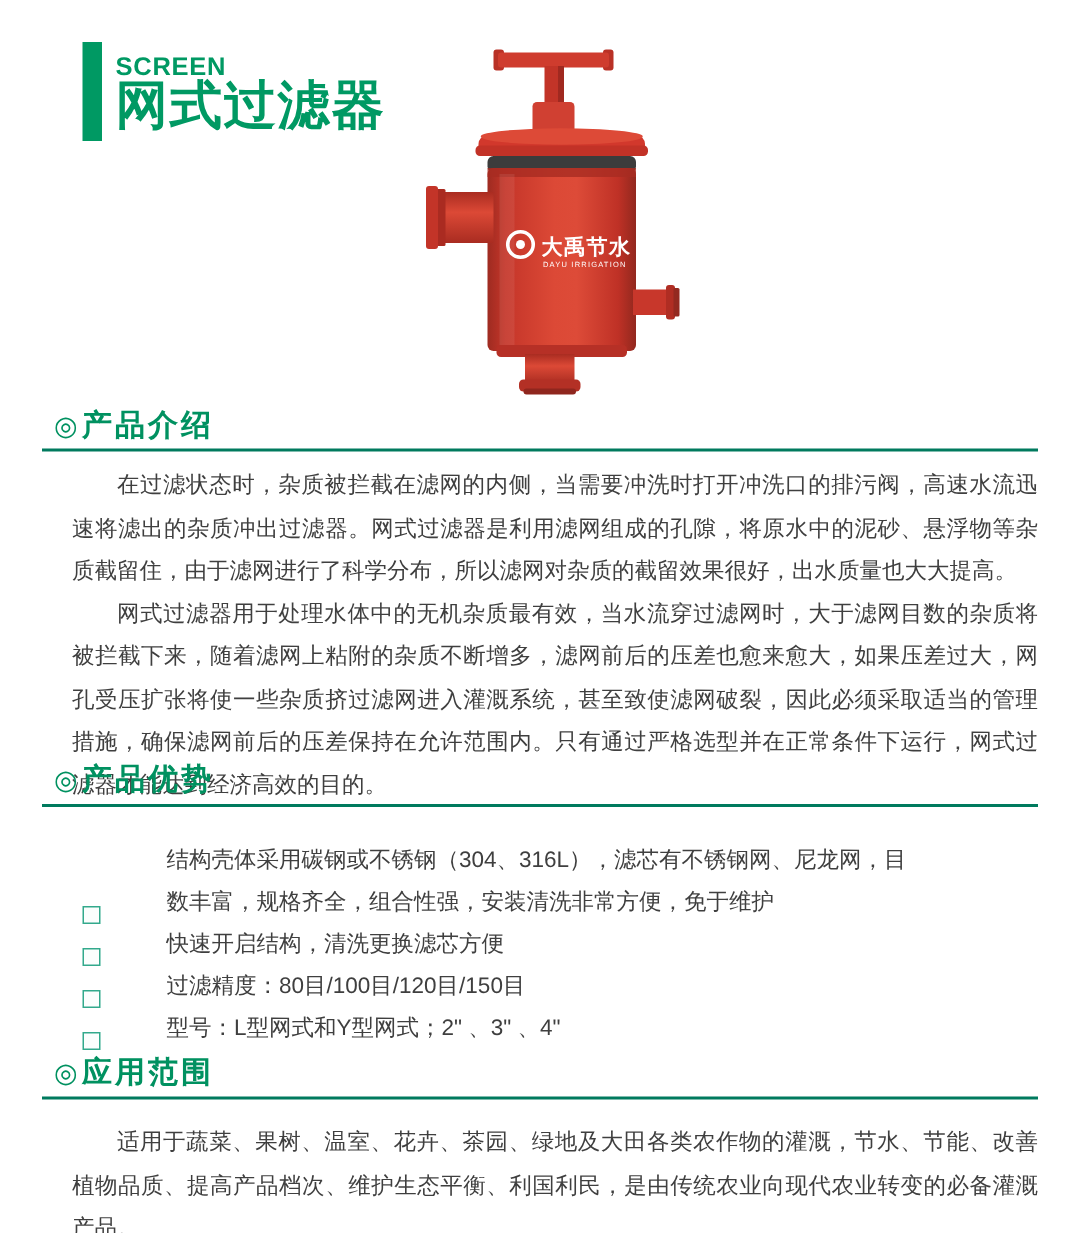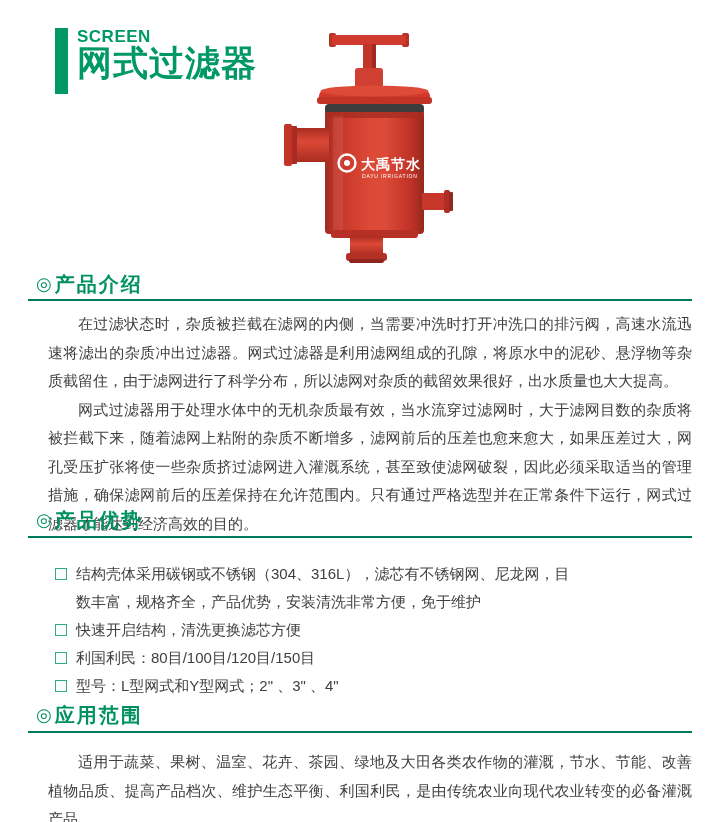--- a/index.html
+++ b/index.html
@@ -13,21 +13,21 @@
     color: #3f3f3f;
     overflow: hidden;
   }
 
   
   .brand {
     position: absolute;
     left: 55px;
     top: 28px;
     display: flex;
-    align-items: flex-start;
+    align-items: center;
   }
   .brand-bar {
     width: 13px;
     height: 66px;
     background: #009963;
     margin-right: 9px;
   }
   .brand-text { display: flex; flex-direction: column; }
   .brand-en {
     color: #009963;
@@ -92,21 +92,21 @@
   }
   .para-block p { text-indent: 2em; }
 
   
   .bullets {
     position: absolute;
     left: 55px;
     top: 560px;
     width: 620px;
   }
-  .bullet-item { display: flex; align-items: flex-start; }
+  .bullet-item { display: flex; align-items: flex-end; gap: 35px; }
   .bullet-square {
     flex: 0 0 auto;
     width: 12px;
     height: 12px;
     border: 1px solid #33a98c;
     background: #fbfefd;
     margin-top: 8px;
     margin-right: 9px;
   }
   .bullet-text {
@@ -216,30 +216,30 @@
     <span class="section-marker">◎</span>
     <span class="section-title">产品优势</span>
   </div>
   <div class="divider" style="top:536px;"></div>
 
   <div class="bullets">
     <div class="bullet-item">
       <span class="bullet-square"></span>
       <div class="bullet-text">
         <div>结构壳体采用碳钢或不锈钢（304、316L），滤芯有不锈钢网、尼龙网，目</div>
-        <div>数丰富，规格齐全，产品优势，安装清洗非常方便，免于维护</div>
+        <div>数丰富，规格齐全，组合性强，安装清洗非常方便，免于维护</div>
       </div>
     </div>
     <div class="bullet-item">
       <span class="bullet-square"></span>
       <div class="bullet-text">快速开启结构，清洗更换滤芯方便</div>
     </div>
     <div class="bullet-item">
       <span class="bullet-square"></span>
-      <div class="bullet-text">利国利民：80目/100目/120目/150目</div>
+      <div class="bullet-text">过滤精度：80目/100目/120目/150目</div>
     </div>
     <div class="bullet-item">
       <span class="bullet-square"></span>
       <div class="bullet-text">型号：L型网式和Y型网式；2" 、3" 、4"</div>
     </div>
   </div>
 
   <div class="section-header" style="top:703px;">
     <span class="section-marker">◎</span>
     <span class="section-title">应用范围</span>

